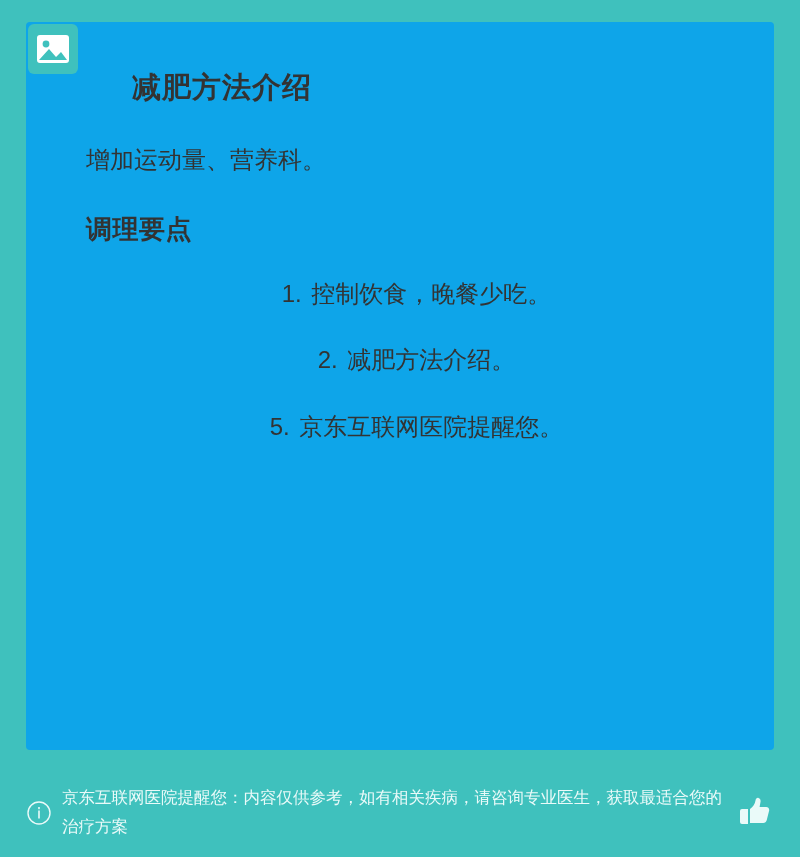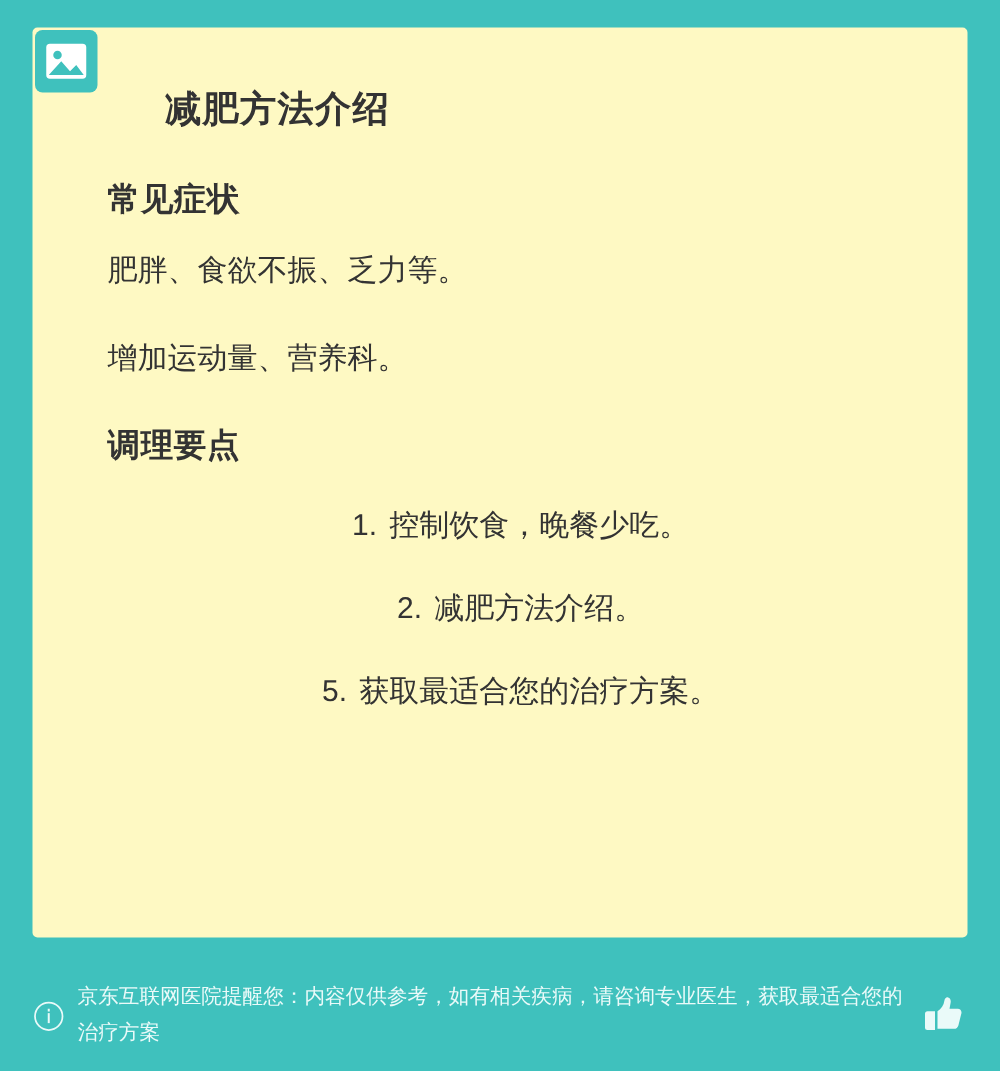--- a/index.html
+++ b/index.html
@@ -15,21 +15,21 @@
   }
   .page {
     position: relative;
     width: 800px;
     height: 857px;
     box-sizing: border-box;
     padding: 22px 26px 0 26px;
   }
   .card {
     position: relative;
-    background: #fef9c3;
+    background: #0ea5e9;
     border-radius: 4px;
     padding: 28px 30px 34px 30px;
     box-sizing: border-box;
     min-height: 728px;
   }
   .doc-icon {
     position: absolute;
     left: -4px;
     top: -4px;
     width: 62px;
@@ -117,43 +117,39 @@
       <svg viewBox="0 0 62 62" width="62" height="62" aria-hidden="true">
         <rect x="6" y="6" width="50" height="50" rx="6" fill="#3fc1bd"></rect>
         <rect x="15" y="17" width="32" height="28" rx="3" fill="#ffffff"></rect>
         <circle cx="24" cy="26" r="3.4" fill="#3fc1bd"></circle>
         <path d="M17 42 L27 31 L34 39 L39 34 L45 42 Z" fill="#3fc1bd"></path>
       </svg>
     </span>
 
     <div class="title">减肥方法介绍</div>
 
-    <div class="section">
-      <div class="section-heading">常见症状</div>
-      <div class="section-body">肥胖、食欲不振、乏力等。</div>
-    </div>
 
     <div class="section">
       <div class="section-body">增加运动量、营养科。</div>
     </div>
 
     <div class="section">
       <div class="section-heading">调理要点</div>
       <ul class="list">
         <li>
           <span class="num">1.</span>
           <span>控制饮食，晚餐少吃。</span>
         </li>
         <li>
           <span class="num">2.</span>
           <span>减肥方法介绍。</span>
         </li>
         <li>
           <span class="num">5.</span>
-          <span>获取最适合您的治疗方案。</span>
+          <span>京东互联网医院提醒您。</span>
         </li>
       </ul>
     </div>
 
   </div>
 
   <div class="footer">
     <span class="footer-icon">
       <svg viewBox="0 0 26 26" width="26" height="26" aria-hidden="true">
         <circle cx="13" cy="13" r="11" fill="none" stroke="#eafaf9" stroke-width="1.4"></circle>

